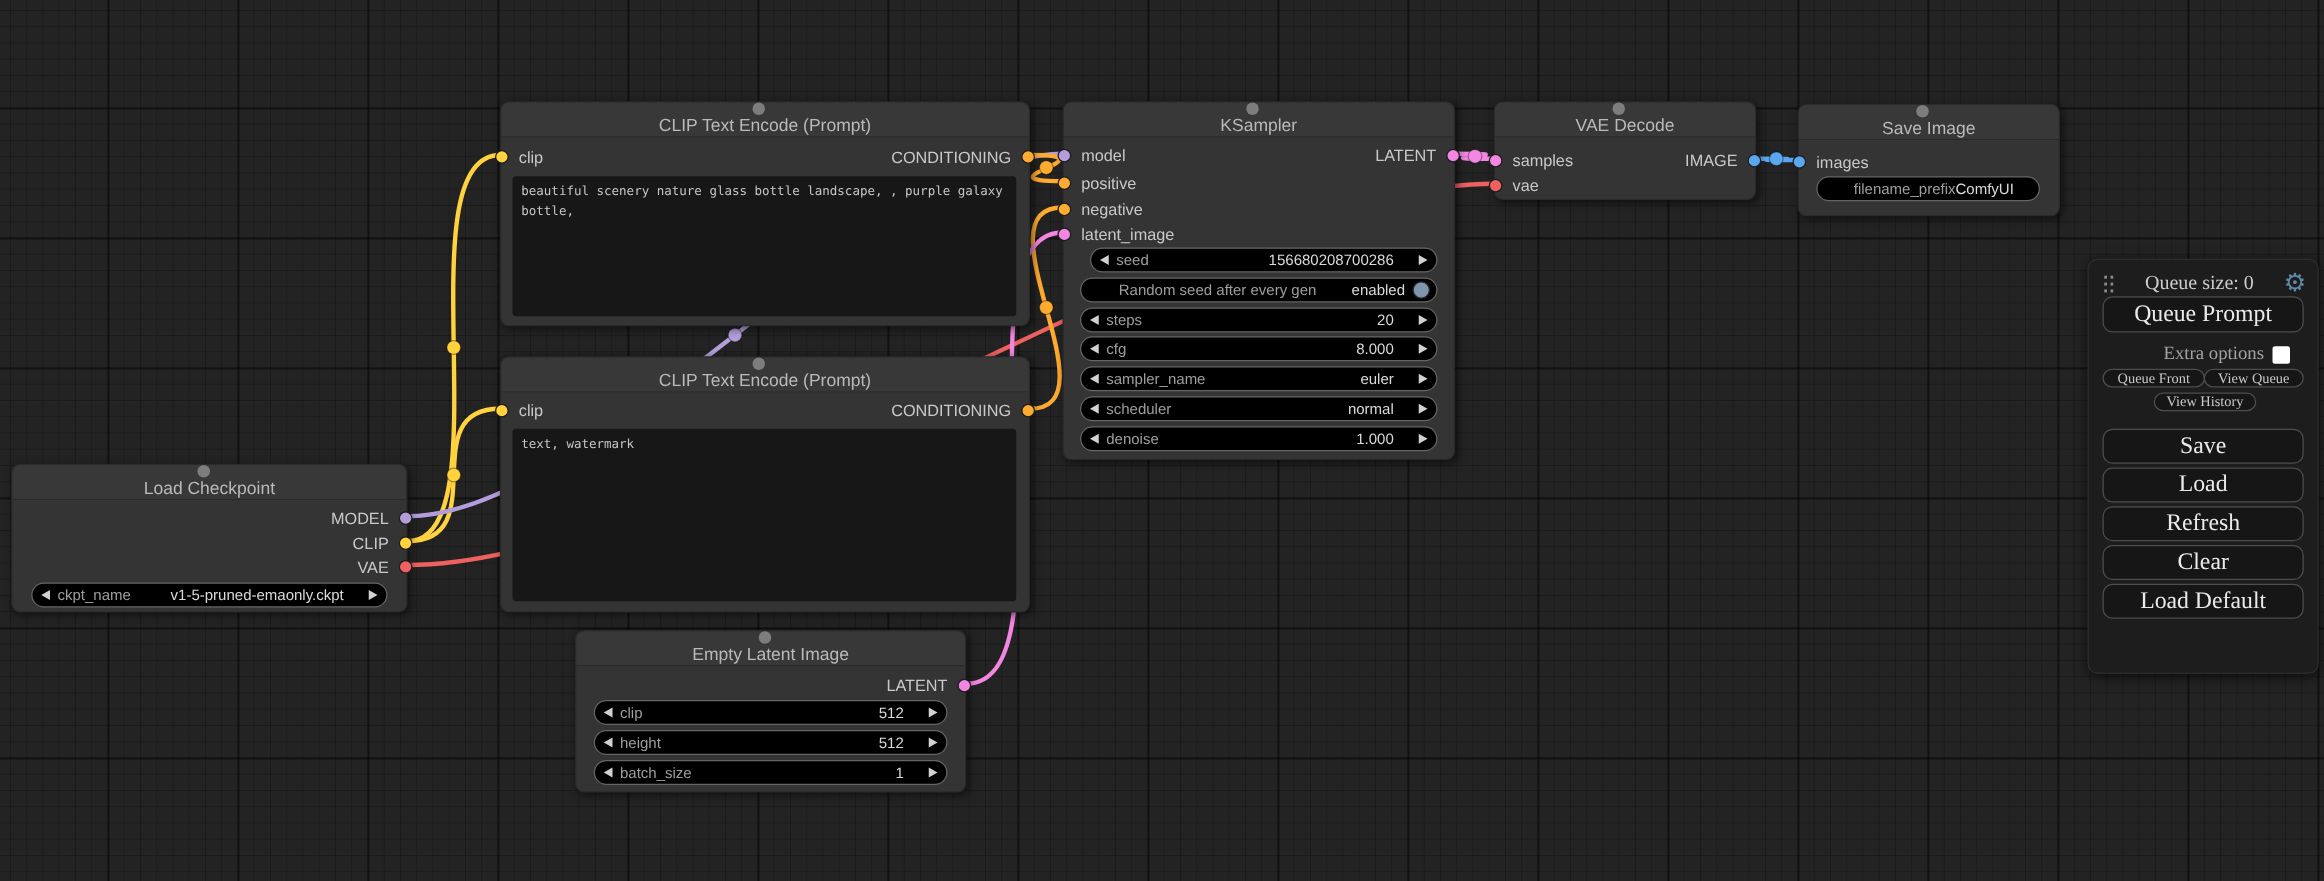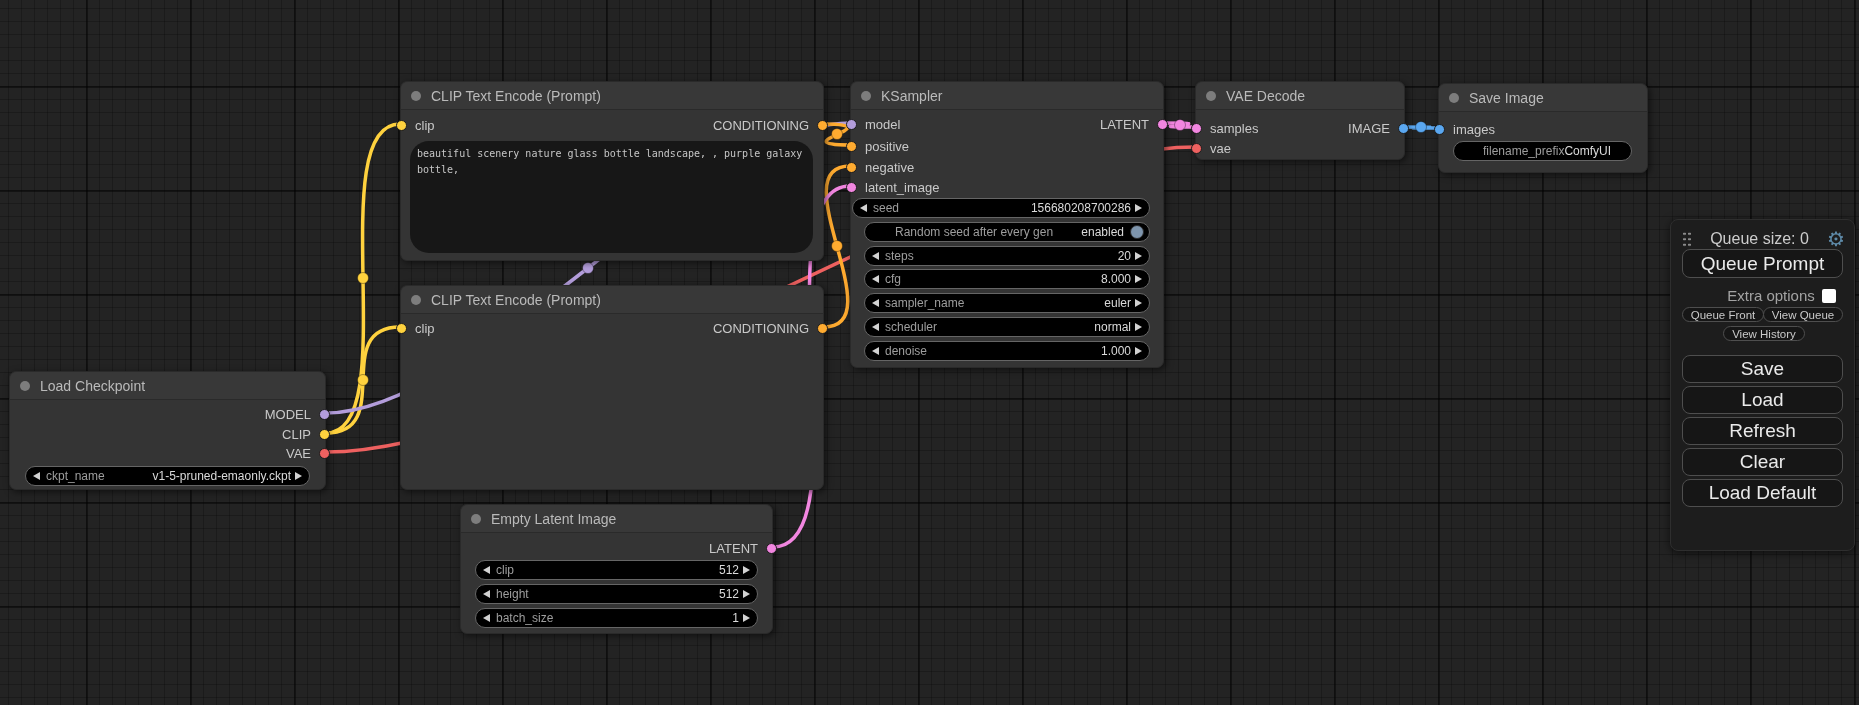--- a/index.html
+++ b/index.html
@@ -17,49 +17,50 @@
   }
   #wire-layer{position:absolute;left:0;top:0;z-index:1;}
   .node{
     position:absolute;z-index:2;background:#343434;border-radius:7px;
     box-shadow:2px 2px 7px rgba(0,0,0,0.55);border:1px solid #2a2a2a;box-sizing:border-box;
   }
   .titlebar{
     height:28px;display:flex;align-items:center;padding:0 10px;
     background:#383838;border-radius:7px 7px 0 0;border-bottom:1px solid rgba(0,0,0,0.25);
     box-sizing:border-box;
+    flex-direction:column;
   }
   .status-dot{width:10px;height:10px;border-radius:50%;margin-right:10px;flex:none;}
   .ntitle{font-size:14px;color:#bababa;white-space:nowrap;}
   .port{position:absolute;display:flex;align-items:center;gap:8px;height:20px;}
   .port.in{left:-5px;}
   .port.out{right:-5px;flex-direction:row-reverse;}
   .pdot{width:9px;height:9px;border-radius:50%;border:1px solid #1d1d1d;flex:none;}
   .plabel{font-size:13px;color:#c9c9c9;white-space:nowrap;}
   .prompt-box{
     position:absolute;left:9px;right:10px;background:#171717;border-radius:3px;
     color:#c6c6c6;font-family:"DejaVu Sans Mono",monospace;font-size:10px;line-height:1.55;
     padding:5px 7px;box-sizing:border-box;white-space:pre-wrap;word-break:break-word;
   }
   .widget{
     position:absolute;height:20px;border-radius:10px;background:#000000;
     border:1px solid #656565;display:flex;align-items:center;
     padding:0 7px;box-sizing:border-box;font-size:12px;
   }
   .wlabel{color:#9e9e9e;margin-left:6px;white-space:nowrap;}
-  .wvalue{color:#dadada;margin-left:auto;margin-right:4px;white-space:nowrap;}
+  .wvalue{color:#dadada;margin-left:auto;margin-right:20px;white-space:nowrap;}
   .arr{width:0;height:0;flex:none;}
   .arr.l{border-top:4.5px solid transparent;border-bottom:4.5px solid transparent;border-right:7px solid #d2d2d2;}
   .arr.r{border-top:4.5px solid transparent;border-bottom:4.5px solid transparent;border-left:7px solid #d2d2d2;}
   .toggle-dot{width:12px;height:12px;border-radius:50%;flex:none;margin-left:6px;margin-right:-2px;border:1px solid #2a2a2a;}
   
   #queue-menu{
-    position:absolute;z-index:3;left:1670px;top:219px;width:185px;height:332px;
+    position:absolute;z-index:3;left:1670px;top:207px;width:185px;height:332px;
     background:#1d1d1d;border-radius:8px;box-shadow:0 2px 10px rgba(0,0,0,0.6);
-    border:1px solid #2e2e2e;box-sizing:border-box;
+    border:1px solid #2e2e2e;box-sizing:border-box;font-family:Liberation Serif, serif;
   }
   .menu-header{position:absolute;top:8px;left:0;right:0;height:22px;display:flex;align-items:center;}
   .drag-handle{
     width:10px;height:16px;margin-left:11px;flex:none;
     background-image:radial-gradient(circle,#8a8a8a 1.2px,transparent 1.4px);
     background-size:5px 5.5px;
   }
   .queue-size{flex:1;text-align:center;font-size:16px;color:#cccccc;}
   .gear{font-size:20px;margin-right:9px;line-height:1;cursor:pointer;}
   .btn{
@@ -109,36 +110,37 @@
     <span class="ntitle">CLIP Text Encode (Prompt)</span>
   </div>
   <div class="port in" style="top:33px;">
     <span class="pdot" style="background: rgb(255, 210, 62);"></span>
     <span class="plabel">clip</span>
   </div>
   <div class="port out" style="top:33px;">
     <span class="pdot" style="background: rgb(255, 171, 48);"></span>
     <span class="plabel">CONDITIONING</span>
   </div>
-  <div class="prompt-box" style="top:59px;height:112px;border-radius:19px;">beautiful scenery nature glass bottle landscape, , purple galaxy bottle,</div>
+  <div class="prompt-box" style="top:59px;height:112px;">beautiful scenery nature glass bottle landscape, , purple galaxy bottle,</div>
 </div>
 
 <div class="node" style="left:400px;top:285px;width:424px;height:205px;">
   <div class="titlebar">
     <span class="status-dot" style="background: rgb(125, 125, 125);"></span>
     <span class="ntitle">CLIP Text Encode (Prompt)</span>
   </div>
   <div class="port in" style="top:32px;">
     <span class="pdot" style="background: rgb(255, 210, 62);"></span>
     <span class="plabel">clip</span>
   </div>
   <div class="port out" style="top:32px;">
     <span class="pdot" style="background: rgb(255, 171, 48);"></span>
     <span class="plabel">CONDITIONING</span>
   </div>
+  <div class="prompt-box" style="top:57px;height:138px;">text, watermark</div>
 </div>
 
 <div class="node" style="left:9px;top:371px;width:317px;height:119px;">
   <div class="titlebar">
     <span class="status-dot" style="background: rgb(125, 125, 125);"></span>
     <span class="ntitle">Load Checkpoint</span>
   </div>
   <div class="port out" style="top:32px;">
     <span class="pdot" style="background: rgb(179, 157, 219);"></span>
     <span class="plabel">MODEL</span>
@@ -178,21 +180,21 @@
   </div>
   <div class="port in" style="top:95px;">
     <span class="pdot" style="background: rgb(242, 134, 224);"></span>
     <span class="plabel">latent_image</span>
   </div>
   <div class="port out" style="top:32px;">
     <span class="pdot" style="background: rgb(242, 134, 224);"></span>
     <span class="plabel">LATENT</span>
   </div>
 
-  <div class="widget" style="top:116px;left:1px;right:13px;text-decoration:underline;">
+  <div class="widget" style="top:116px;left:21px;right:13px;text-decoration:underline;">
     <span class="arr l"></span>
     <span class="wlabel">seed</span>
     <span class="wvalue">156680208700286</span>
     <span class="arr r"></span>
   </div>
   <div class="widget" style="top:140px;left:13px;right:13px;padding-left:24px;">
     <span class="wlabel">Random seed after every gen</span>
     <span class="wvalue" style="margin-right:0;">enabled</span>
     <span class="toggle-dot" style="background: rgb(126, 149, 173);"></span>
   </div>

